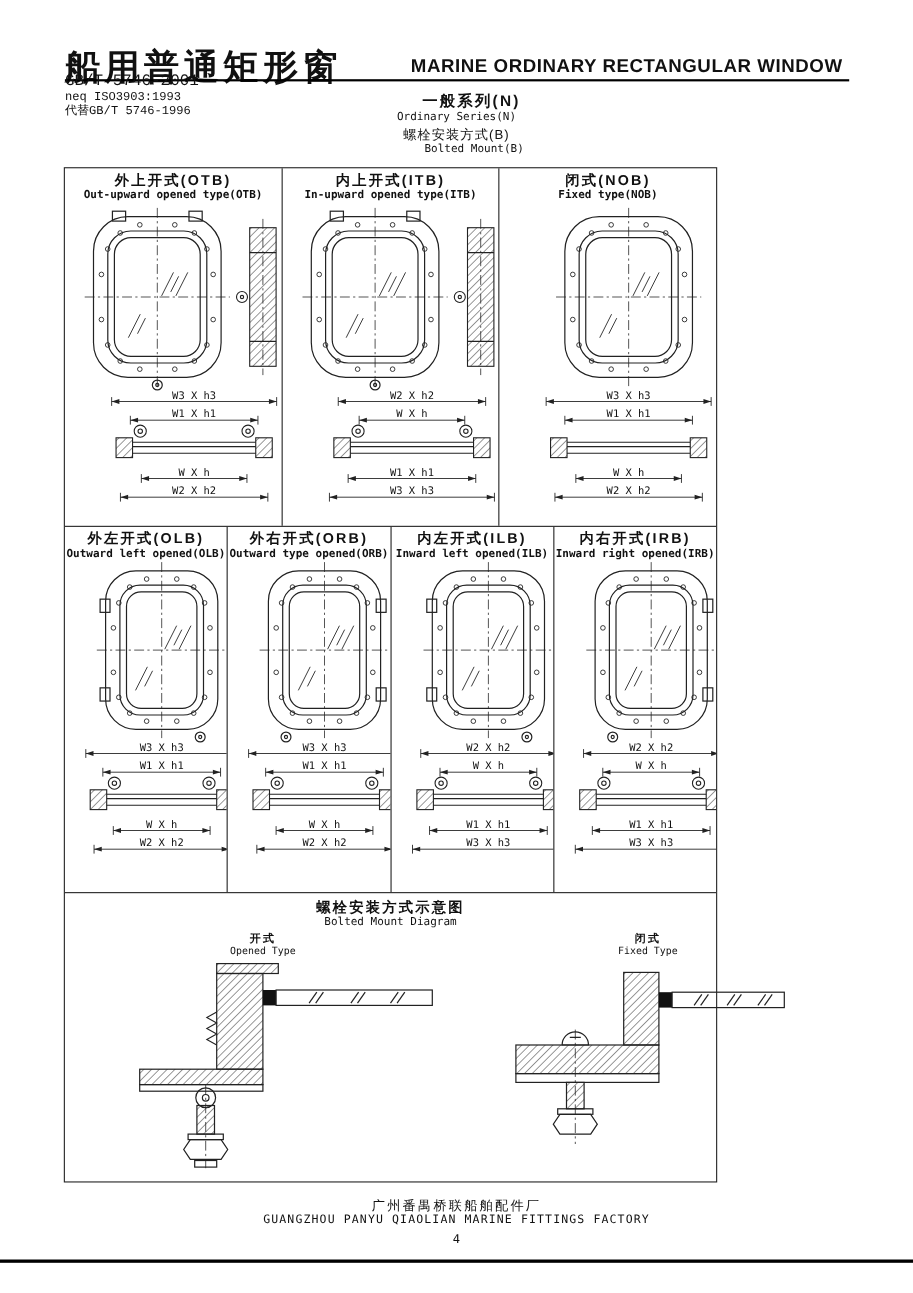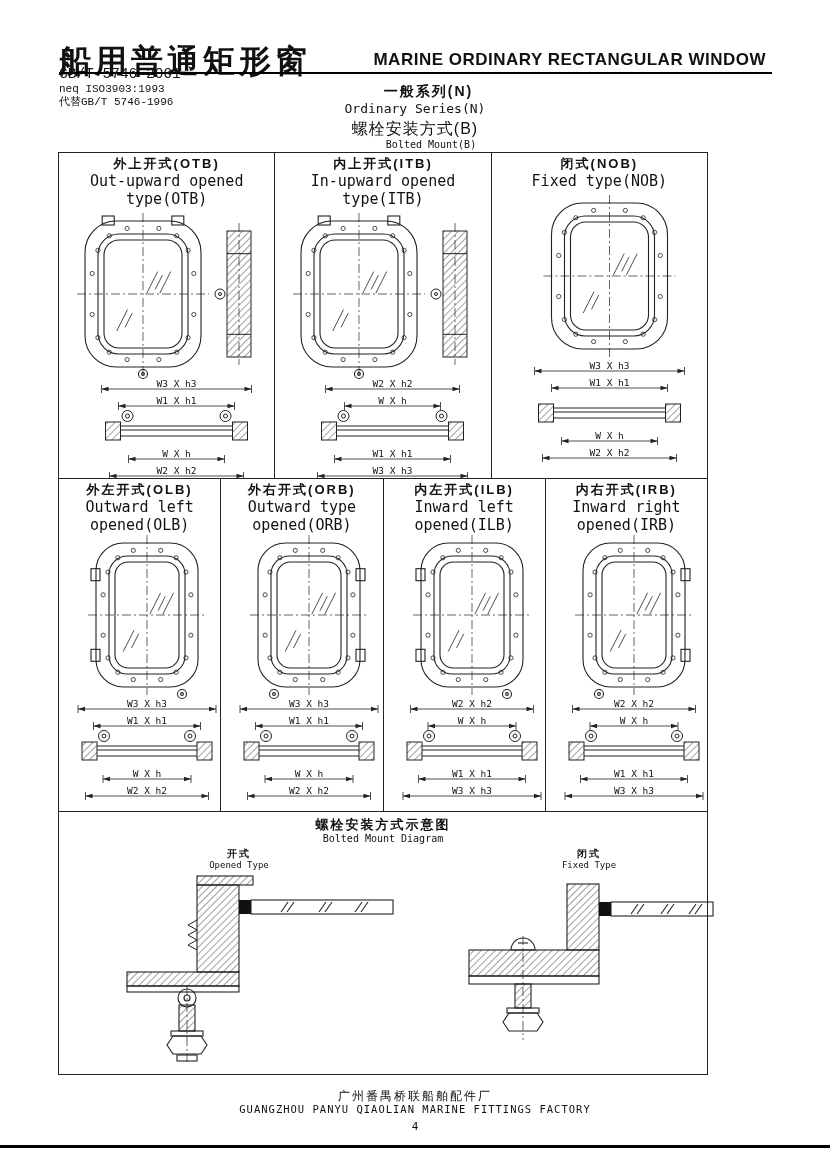--- a/index.html
+++ b/index.html
@@ -11,34 +11,34 @@
 
   
   .title-cn { position:absolute; left:59px; top:40px; font-size:32px; font-weight:700; letter-spacing:4px; }
   .title-en { position:absolute; right:64px; top:50px; font-size:17px; font-weight:700; letter-spacing:.5px; }
   .title-rule { position:absolute; left:59px; right:58px; top:72px; height:2px; background:#000; }
   .std { position:absolute; left:59px; top:66px; line-height:1.18; font-family:Liberation Mono, monospace; }
   .std-code { font-size:14.5px; }
   .std-neq, .std-rep { font-size:11px; }
   .series { position:absolute; left:0; right:0; top:83px; text-align:center; line-height:1.25; }
   .series-cn { font-size:14px; font-weight:700; letter-spacing:2px;margin-left:27px; }
-  .series-en { font-size:13px; font-family:"DejaVu Sans Mono", monospace; }
-  .series-mount-cn { font-size:16px; letter-spacing:1px; margin-top:2px; }
+  .series-en { font-size:10px; font-family:"DejaVu Sans Mono", monospace; }
+  .series-mount-cn { font-size:12px; letter-spacing:1px; margin-top:2px; }
   .series-mount-en { font-size:10px; font-family:"DejaVu Sans Mono", monospace;padding-left:32px; }
 
   
-  .grid { position:absolute; left:58px; top:152px; width:650px; height:923px; border:1.5px solid #222; background:#fff; }
+  .grid { position:absolute; left:58px; top:152px; width:594px; height:923px; border:1.5px solid #222; background:#fff; }
   .row { display:flex; }
   .row1 { height:326px; border-bottom:1.5px solid #222; }
   .row2 { height:333px; border-bottom:1.5px solid #222; }
   .row3 { height:260px; position:relative; }
   .panel { flex:1; border-right:1.5px solid #222; text-align:center; padding-top:4px; overflow:hidden; }
   .panel:last-child { border-right:none; }
   .p-title { font-size:13px; font-weight:700; letter-spacing:2px; line-height:1.15; }
-  .p-sub { font-size:15px; font-family:"DejaVu Sans Mono", monospace; line-height:1.2; }
+  .p-sub { font-size:10px; font-family:"DejaVu Sans Mono", monospace; line-height:1.2;font-weight:bold; }
   .p-draw { margin-top:1px; }
 
   
   .m-head { position:absolute; top:5px; left:0; right:0; text-align:center; line-height:1.2; }
   .m-title { font-size:13px; font-weight:700; letter-spacing:2px; }
   .m-sub { font-size:10px; font-family:"DejaVu Sans Mono", monospace; }
   .m-label { position:absolute; top:36px; width:120px; text-align:center; line-height:1.2; }
   .m-label.left { left:120px; }
   .m-label.right { left:470px; }
   .m-label-cn { font-size:10px; font-weight:700; letter-spacing:2px; }

